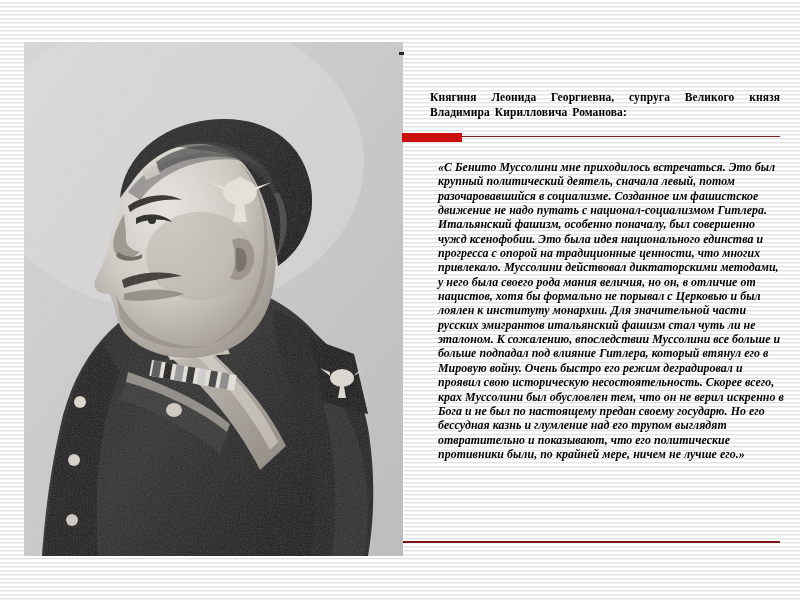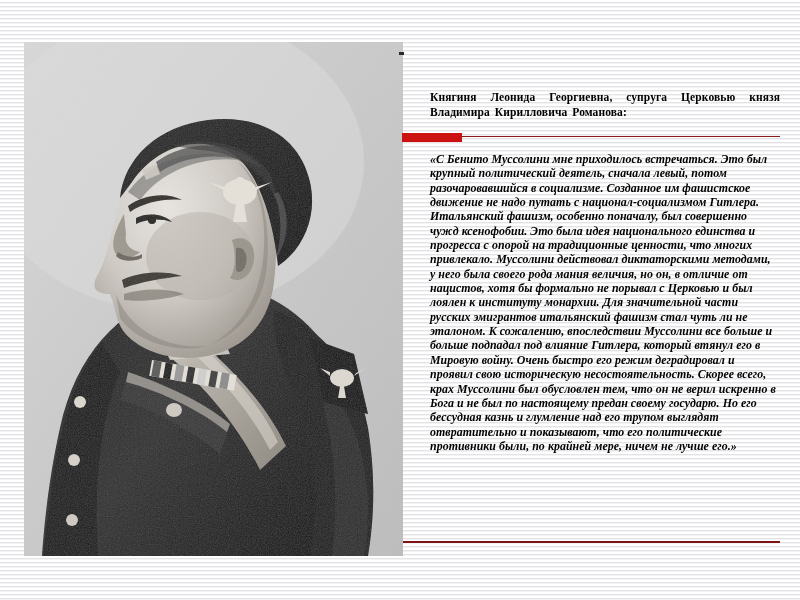--- a/index.html
+++ b/index.html
@@ -94,21 +94,21 @@
     width: 318px;
     height: 1px;
     background: #8b1a1a;
   }
 
   .quote-body {
     position: absolute;
     left: 430px;
     top: 152px;
     width: 348px;
-    margin: 0;
+    margin: 8px;
     font-family: "Liberation Serif", "DejaVu Serif", serif;
     font-weight: bold;
     font-style: italic;
     font-size: 11.9px;
     line-height: 14.35px;
     color: #000000;
     text-align: left;
     letter-spacing: 0.05px;
   }
 
@@ -292,21 +292,21 @@
         </g>
 
         <path d="M254 150 C 266 168, 266 196, 252 216 C 258 194, 258 170, 250 152 Z" fill="#6a6a6a" opacity="0.6"></path>
       </g>
     </svg>
   </div>
 
   <div class="speck"></div>
 
   <div class="content">
-    <p class="slide-title">Княгиня Леонида Георгиевна, супруга Церковью князя Владимира Кирилловича Романова:</p>
+    <p class="slide-title">Княгиня Леонида Георгиевна, супруга Великого князя Владимира Кирилловича Романова:</p>
   </div>
 
   <div class="title-rule">
     <div class="red-block"></div>
     <div class="red-line"></div>
   </div>
 
   <p class="quote-body">«С Бенито Муссолини мне приходилось встречаться. Это был крупный политический деятель, сначала левый, потом разочаровавшийся в социализме. Созданное им фашистское движение не надо путать с национал-социализмом Гитлера. Итальянский фашизм, особенно поначалу, был совершенно чужд ксенофобии. Это была идея национального единства и прогресса с опорой на традиционные ценности, что многих привлекало. Муссолини действовал диктаторскими методами, у него была своего рода мания величия, но он, в отличие от нацистов, хотя бы формально не порывал с Церковью и был лоялен к институту монархии. Для значительной части русских эмигрантов итальянский фашизм стал чуть ли не эталоном. К сожалению, впоследствии Муссолини все больше и больше подпадал под влияние Гитлера, который втянул его в Мировую войну. Очень быстро его режим деградировал и проявил свою историческую несостоятельность. Скорее всего, крах Муссолини был обусловлен тем, что он не верил искренно в Бога и не был по настоящему предан своему государю. Но его бессудная казнь и глумление над его трупом выглядят отвратительно и показывают, что его политические противники были, по крайней мере, ничем не лучше его.»</p>
 
   <div class="bottom-rule"></div>

